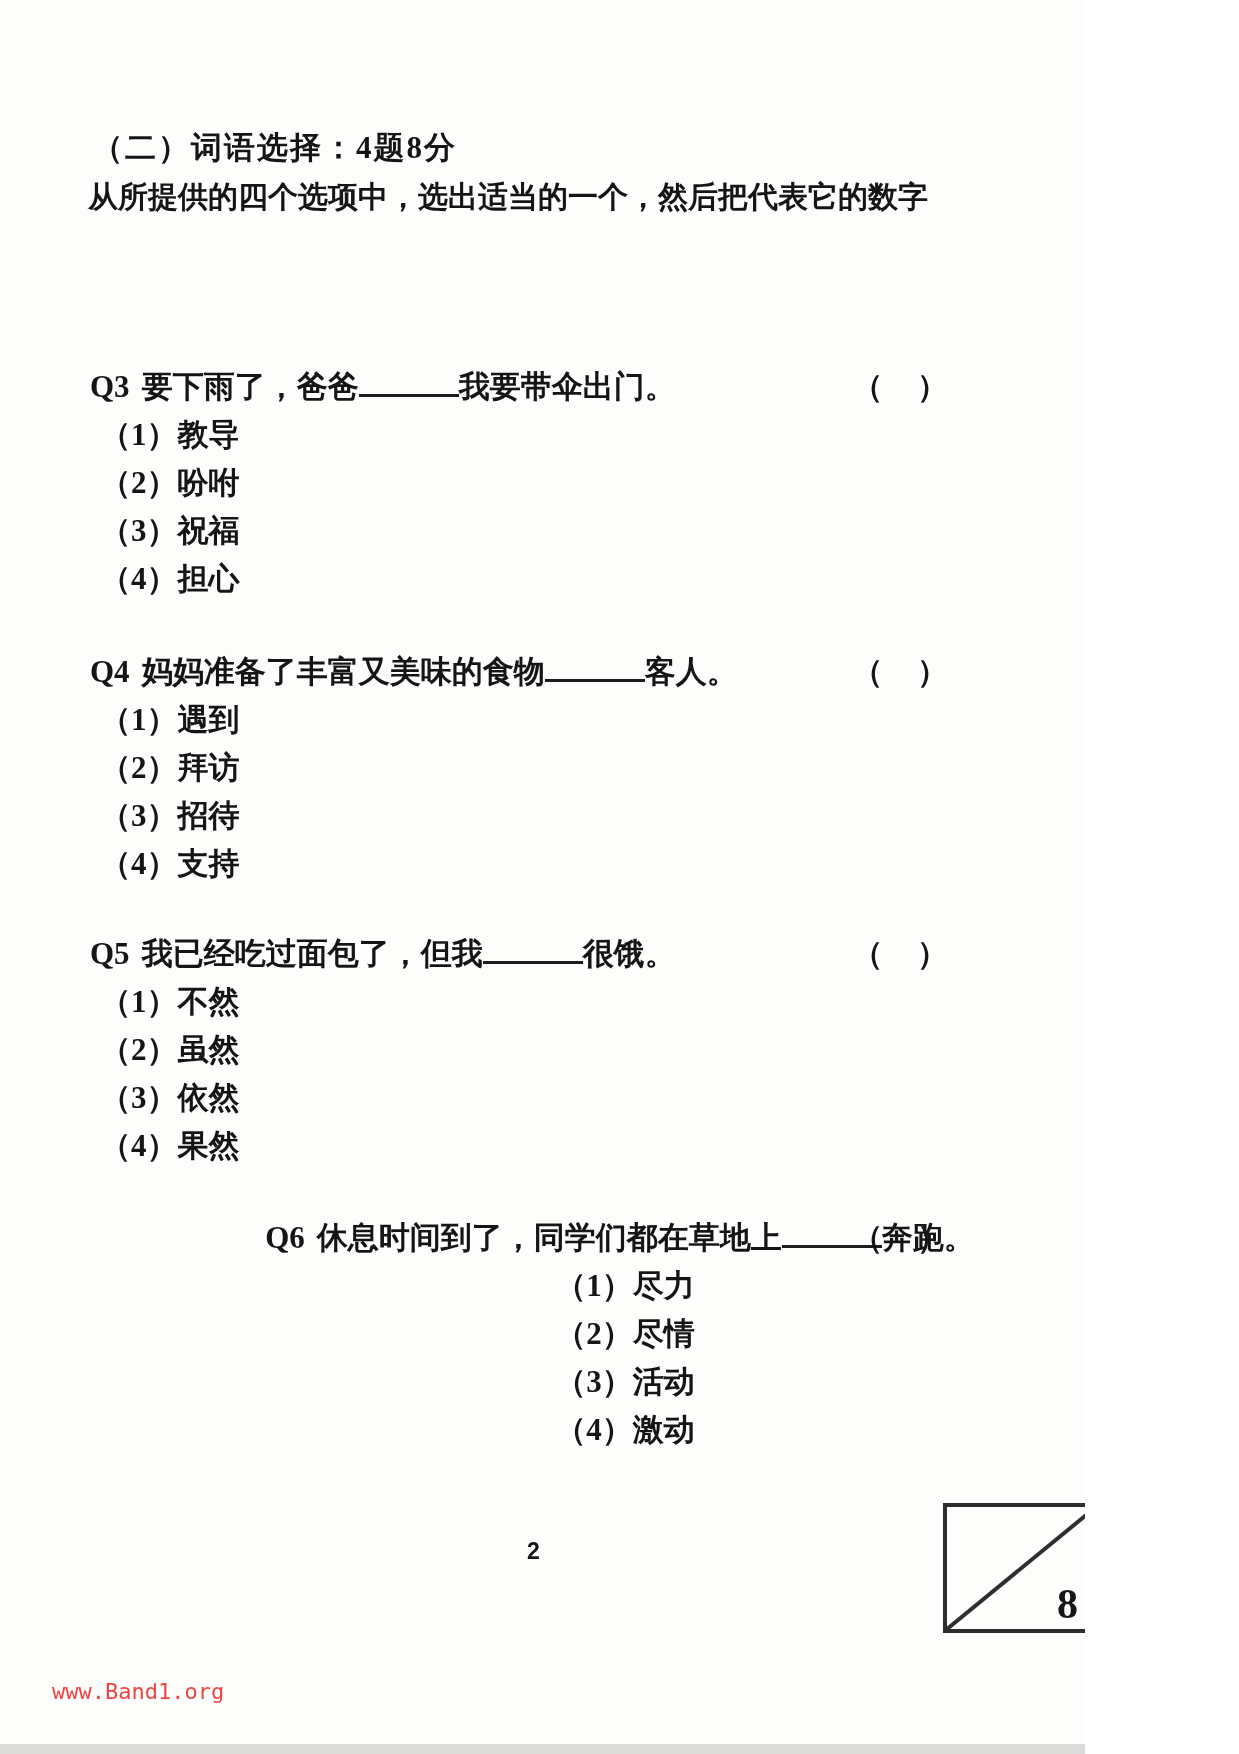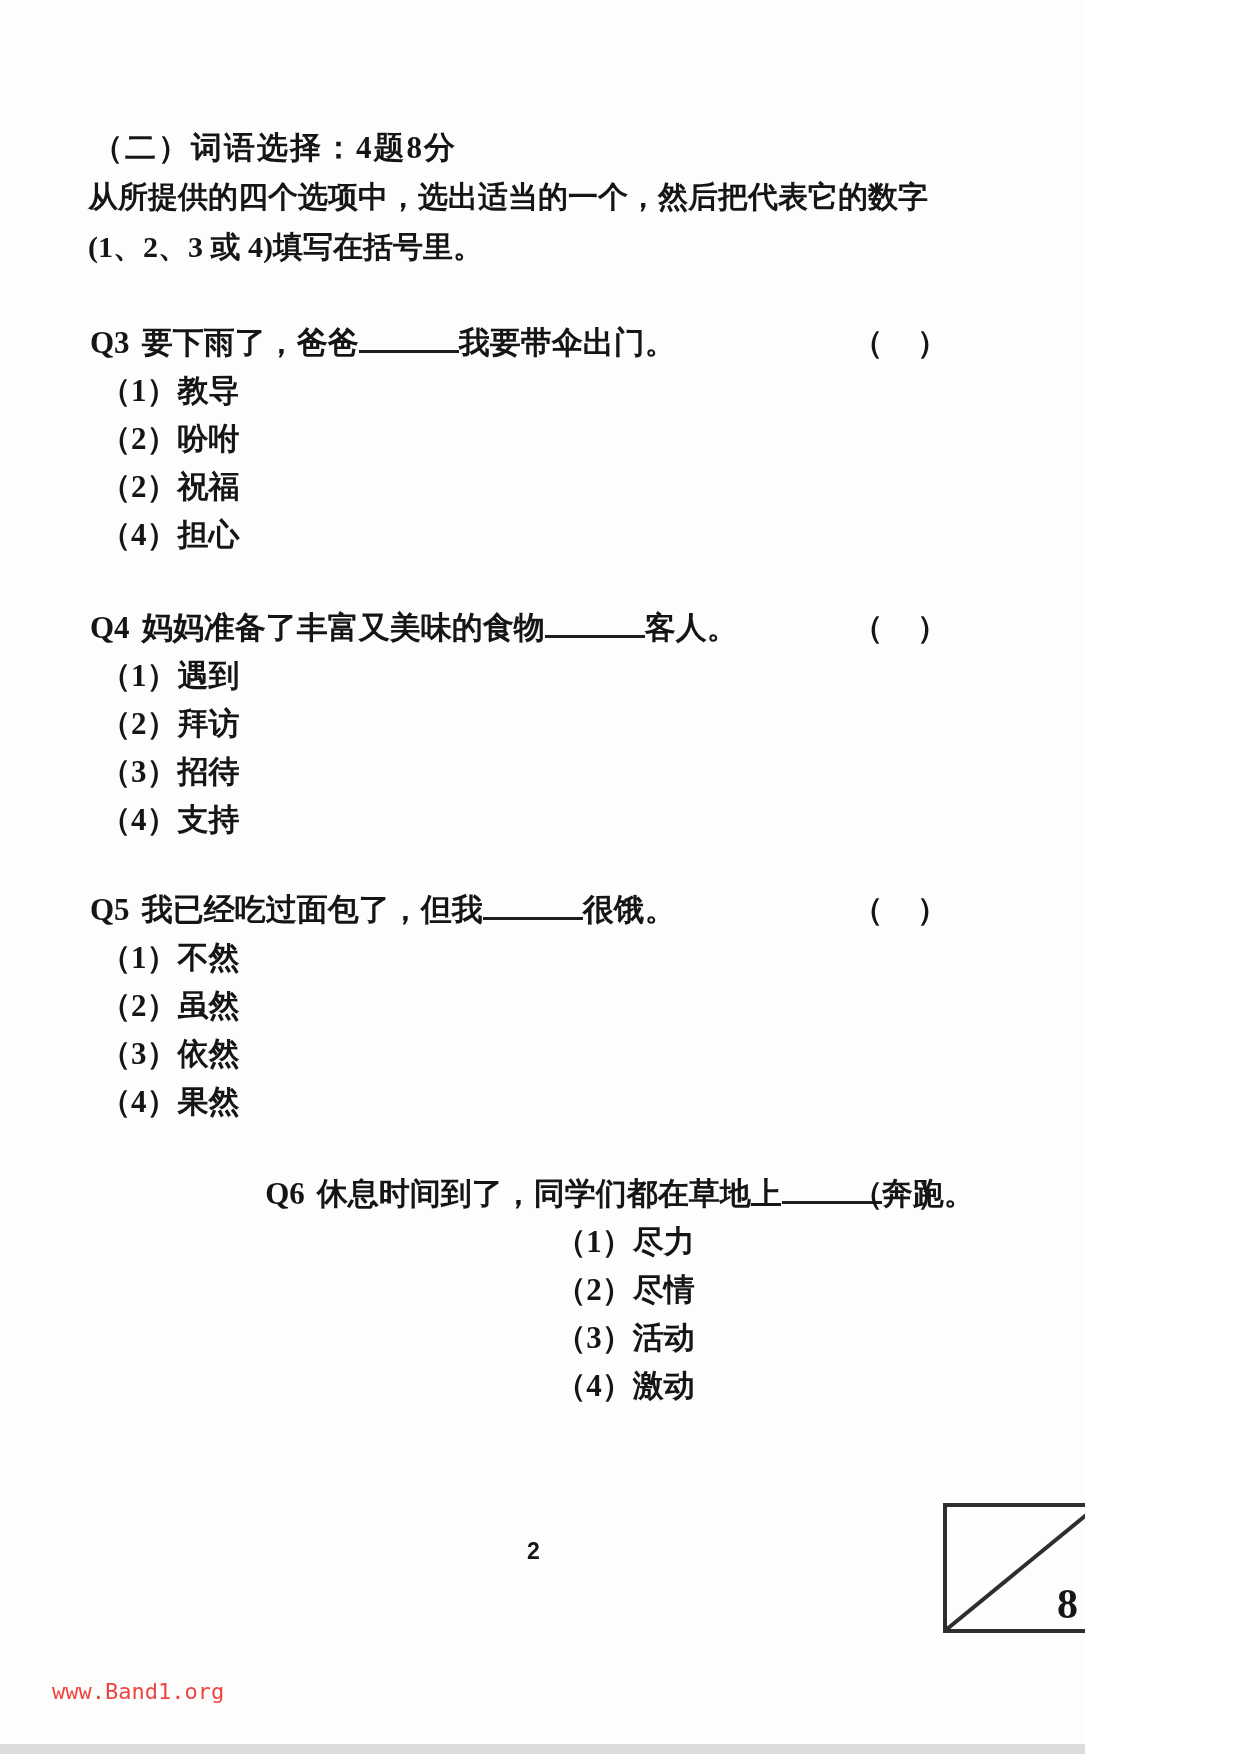--- a/index.html
+++ b/index.html
@@ -20,21 +20,21 @@
   }
   .instr {
     position:absolute; left:88px;
     font-size:30px; font-weight:bold;
     line-height:50px; white-space:nowrap;text-align:right;
   }
   .instr1 { top:172px; }
   .instr2 { top:222px; }
 
   .question {
-    position:absolute; left:90px; width:1060px;
+    position:absolute; left:90px; width:1060px;margin-top:44px;
   }
   .q-top-q3 { top:319px; }
   .q-top-q4 { top:604px; }
   .q-top-q5 { top:886px; }
   .q-top-q6 { top:1170px;text-align:center; }
 
   .q-line {
     position:relative;
     font-size:31px; font-weight:bold;
     line-height:48px; white-space:nowrap;
@@ -88,33 +88,32 @@
     background:#dcdcda;
   }
 </style>
 </head>
 <body>
 
 <div class="sheet">
 
   <div class="section-title">（二）词语选择：4题8分</div>
   <div class="instr instr1">从所提供的四个选项中，选出适当的一个，然后把代表它的数字</div>
-  <div class="instr instr2">(1、2、3 或 4)填写在括号里。</div>
 
   <section class="question q-top-q3">
     <div class="q-line">
       <span class="q-id">Q3</span><span>要下雨了，爸爸</span><span class="blank"></span><span>我要带伞出门。</span>
       <span class="bracket-pair">
           <span>（</span>
           <span>）</span>
         </span>
     </div>
     <div class="option">（1）教导</div>
     <div class="option">（2）吩咐</div>
-    <div class="option">（2）祝福</div>
+    <div class="option">（3）祝福</div>
     <div class="option">（4）担心</div>
   </section>
 
   <section class="question q-top-q4">
     <div class="q-line">
       <span class="q-id">Q4</span><span>妈妈准备了丰富又美味的食物</span><span class="blank"></span><span>客人。</span>
       <span class="bracket-pair">
           <span>（</span>
           <span>）</span>
         </span>

